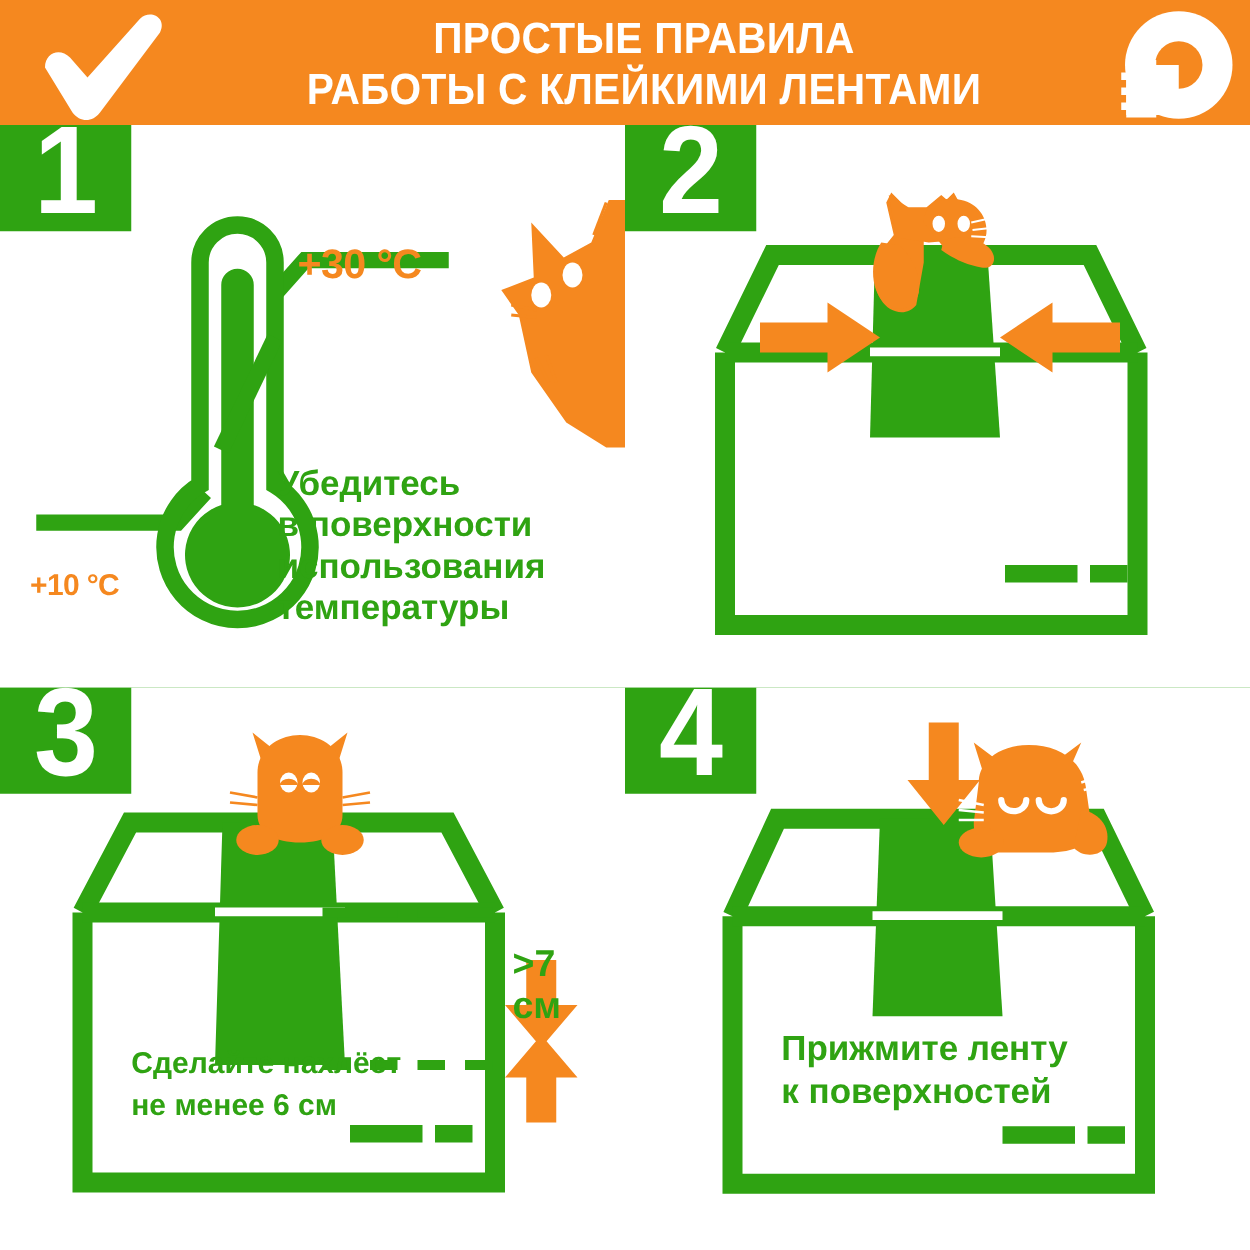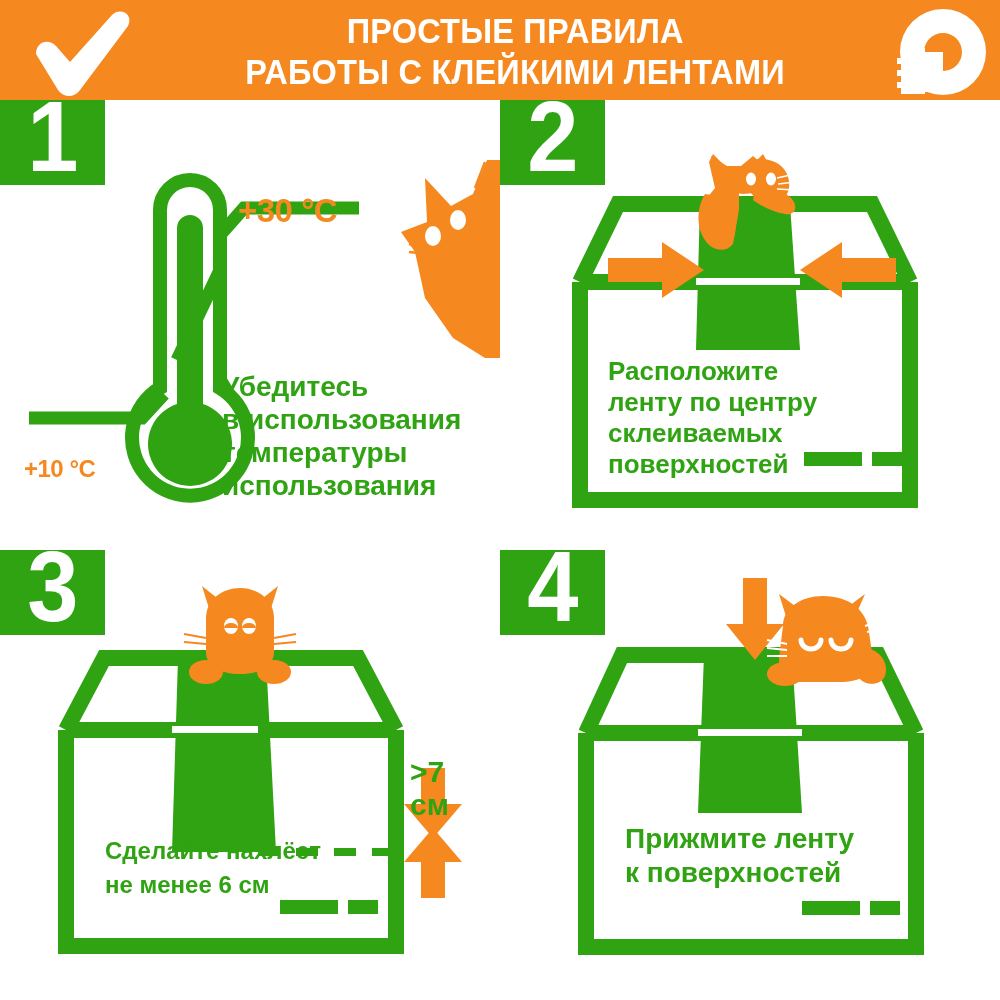--- a/index.html
+++ b/index.html
@@ -92,23 +92,23 @@
         <path d="M163 68 a13 13 0 0 1 26 0 L189 244 a42 42 0 1 1 -26 0 Z" fill="#2FA312"></path>
 
         <path d="M163 200 L206 110" fill="none" stroke="#2FA312" stroke-width="13"></path>
       </svg>
 
       <div class="otext" style="left:225px;top:92px;font-size:33px;letter-spacing:-0.5px;margin-left:13px;">+30 °C</div>
       <div class="otext" style="left:24px;top:355px;font-size:24px;letter-spacing:-0.5px;">+10 °C</div>
 
       <div class="ptext" style="left:222px;top:270px;font-size:28px;line-height:33px;">
         <div>Убедитесь</div>
-        <div>в использования</div>
+        <div>в поверхности</div>
+        <div>использования</div>
         <div>температуры</div>
-        <div>использования</div>
       </div>
 
       <svg style="position:absolute;left:395px;top:48px;width:105px;height:240px;" viewBox="0 0 105 240">
         <g fill="#F5881F">
           <path d="M92 12 L78 46 L56 58 L30 30 L32 74 L6 84 L20 104 L30 150 L58 190 L90 210 L105 210 L105 12 Z"></path>
         </g>
         <g stroke="#F5881F" stroke-width="2.5" fill="none">
           <line x1="90" y1="14" x2="80" y2="40"></line>
           <line x1="14" y1="96" x2="34" y2="100"></line>
           <line x1="14" y1="104" x2="34" y2="106"></line>
@@ -157,26 +157,20 @@
         </g>
         <g stroke="#ffffff" stroke-width="1.6" fill="none">
           <line x1="82" y1="30" x2="100" y2="26"></line>
           <line x1="83" y1="36" x2="101" y2="34"></line>
           <line x1="82" y1="41" x2="100" y2="42"></line>
         </g>
         <ellipse cx="56" cy="31" rx="5" ry="6.5" fill="#ffffff"></ellipse>
         <ellipse cx="76" cy="31" rx="5" ry="6.5" fill="#ffffff"></ellipse>
       </svg>
 
-      <div class="ptext" style="left:108px;top:256px;font-size:26px;line-height:31px;">
-        <div>Расположите</div>
-        <div>ленту по центру</div>
-        <div>склеиваемых</div>
-        <div>поверхностей</div>
-      </div>
     </div>
 
     <div class="panel" style="left:0;top:450px;width:500px;height:450px;">
       <div class="card" style="left:14px;top:14px;width:472px;height:422px;"></div>
       <div class="badge" style="left:0;top:0;width:105px;height:85px;">
         <span>3</span>
       </div>
 
       <svg style="position:absolute;left:58px;top:100px;width:346px;height:310px;" viewBox="0 0 346 310">
         <path d="M8 80 L8 296 L338 296 L338 80" fill="none" stroke="#2FA312" stroke-width="16"></path>

